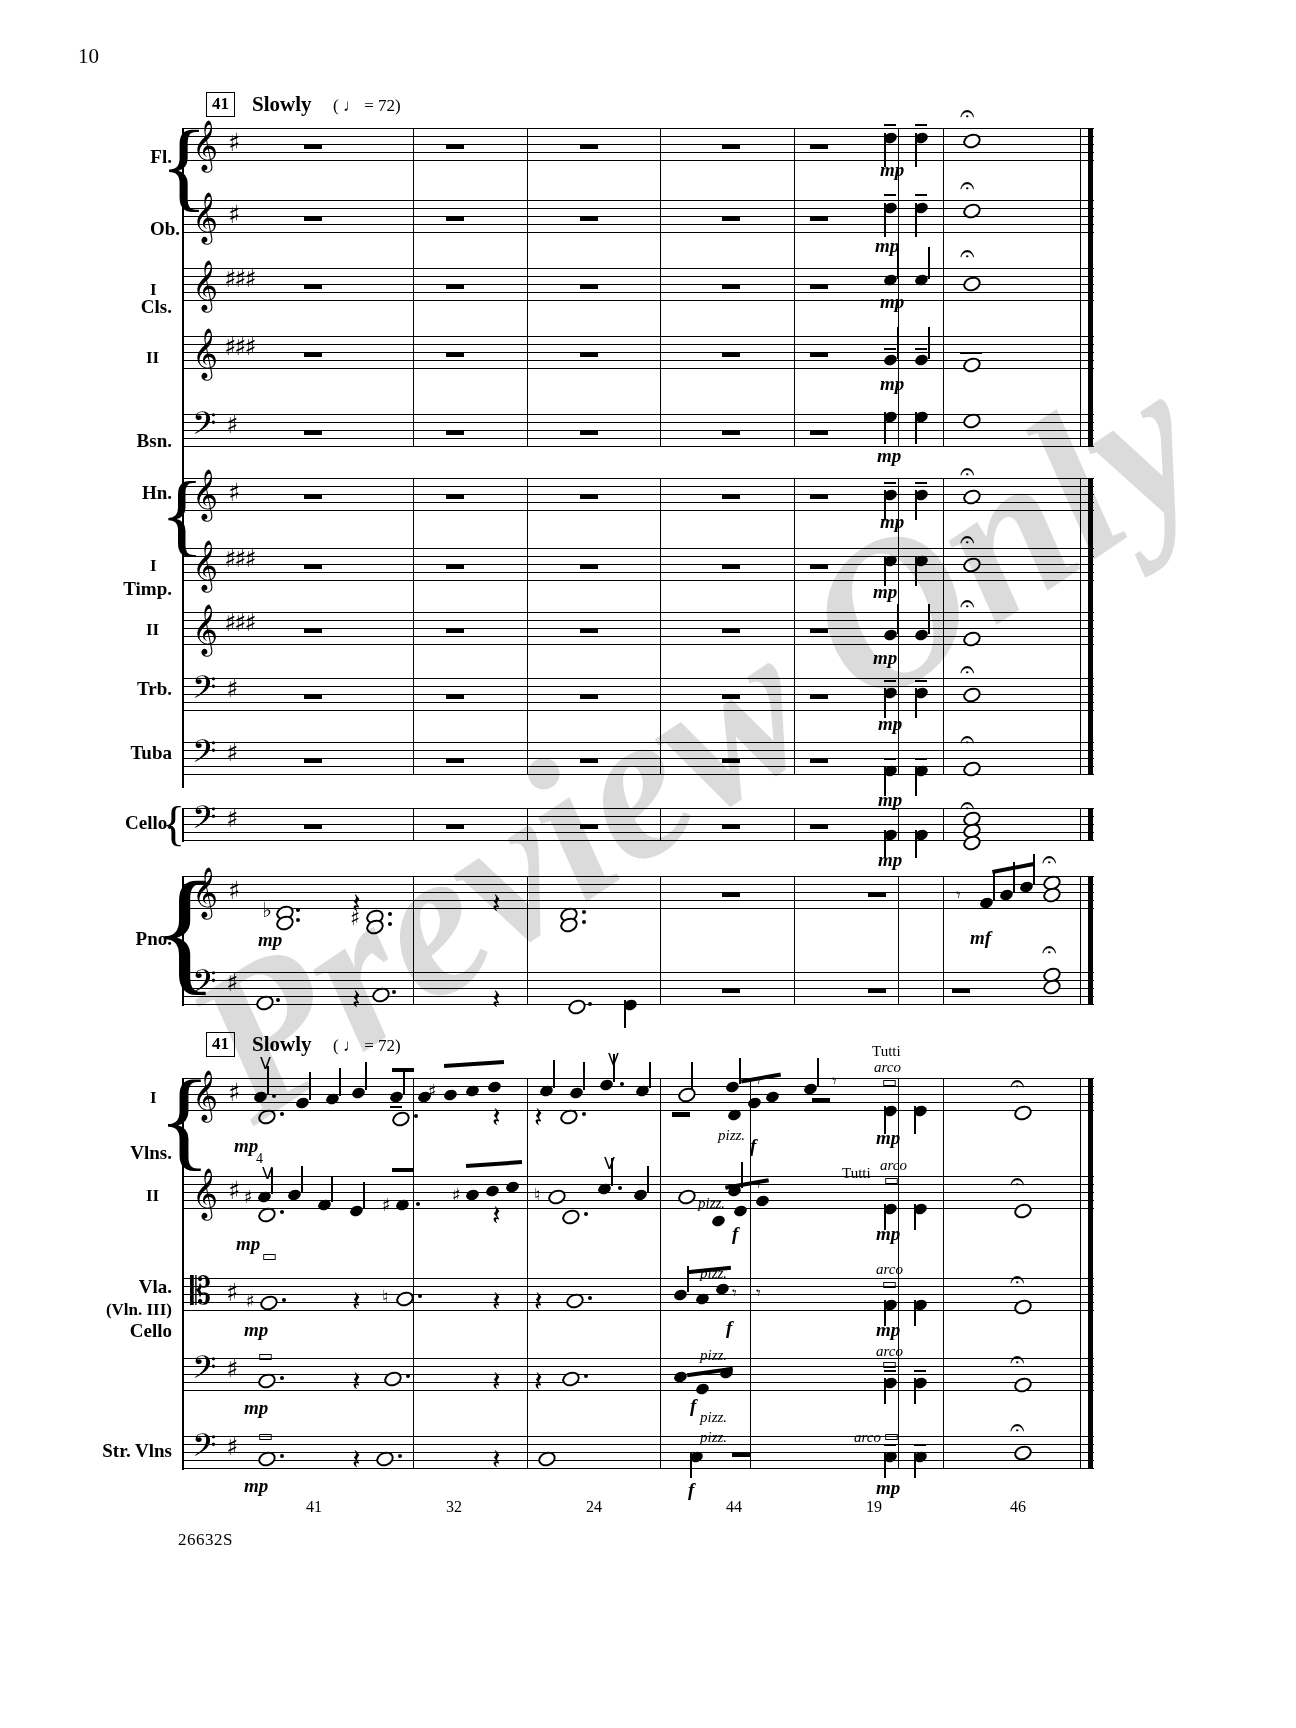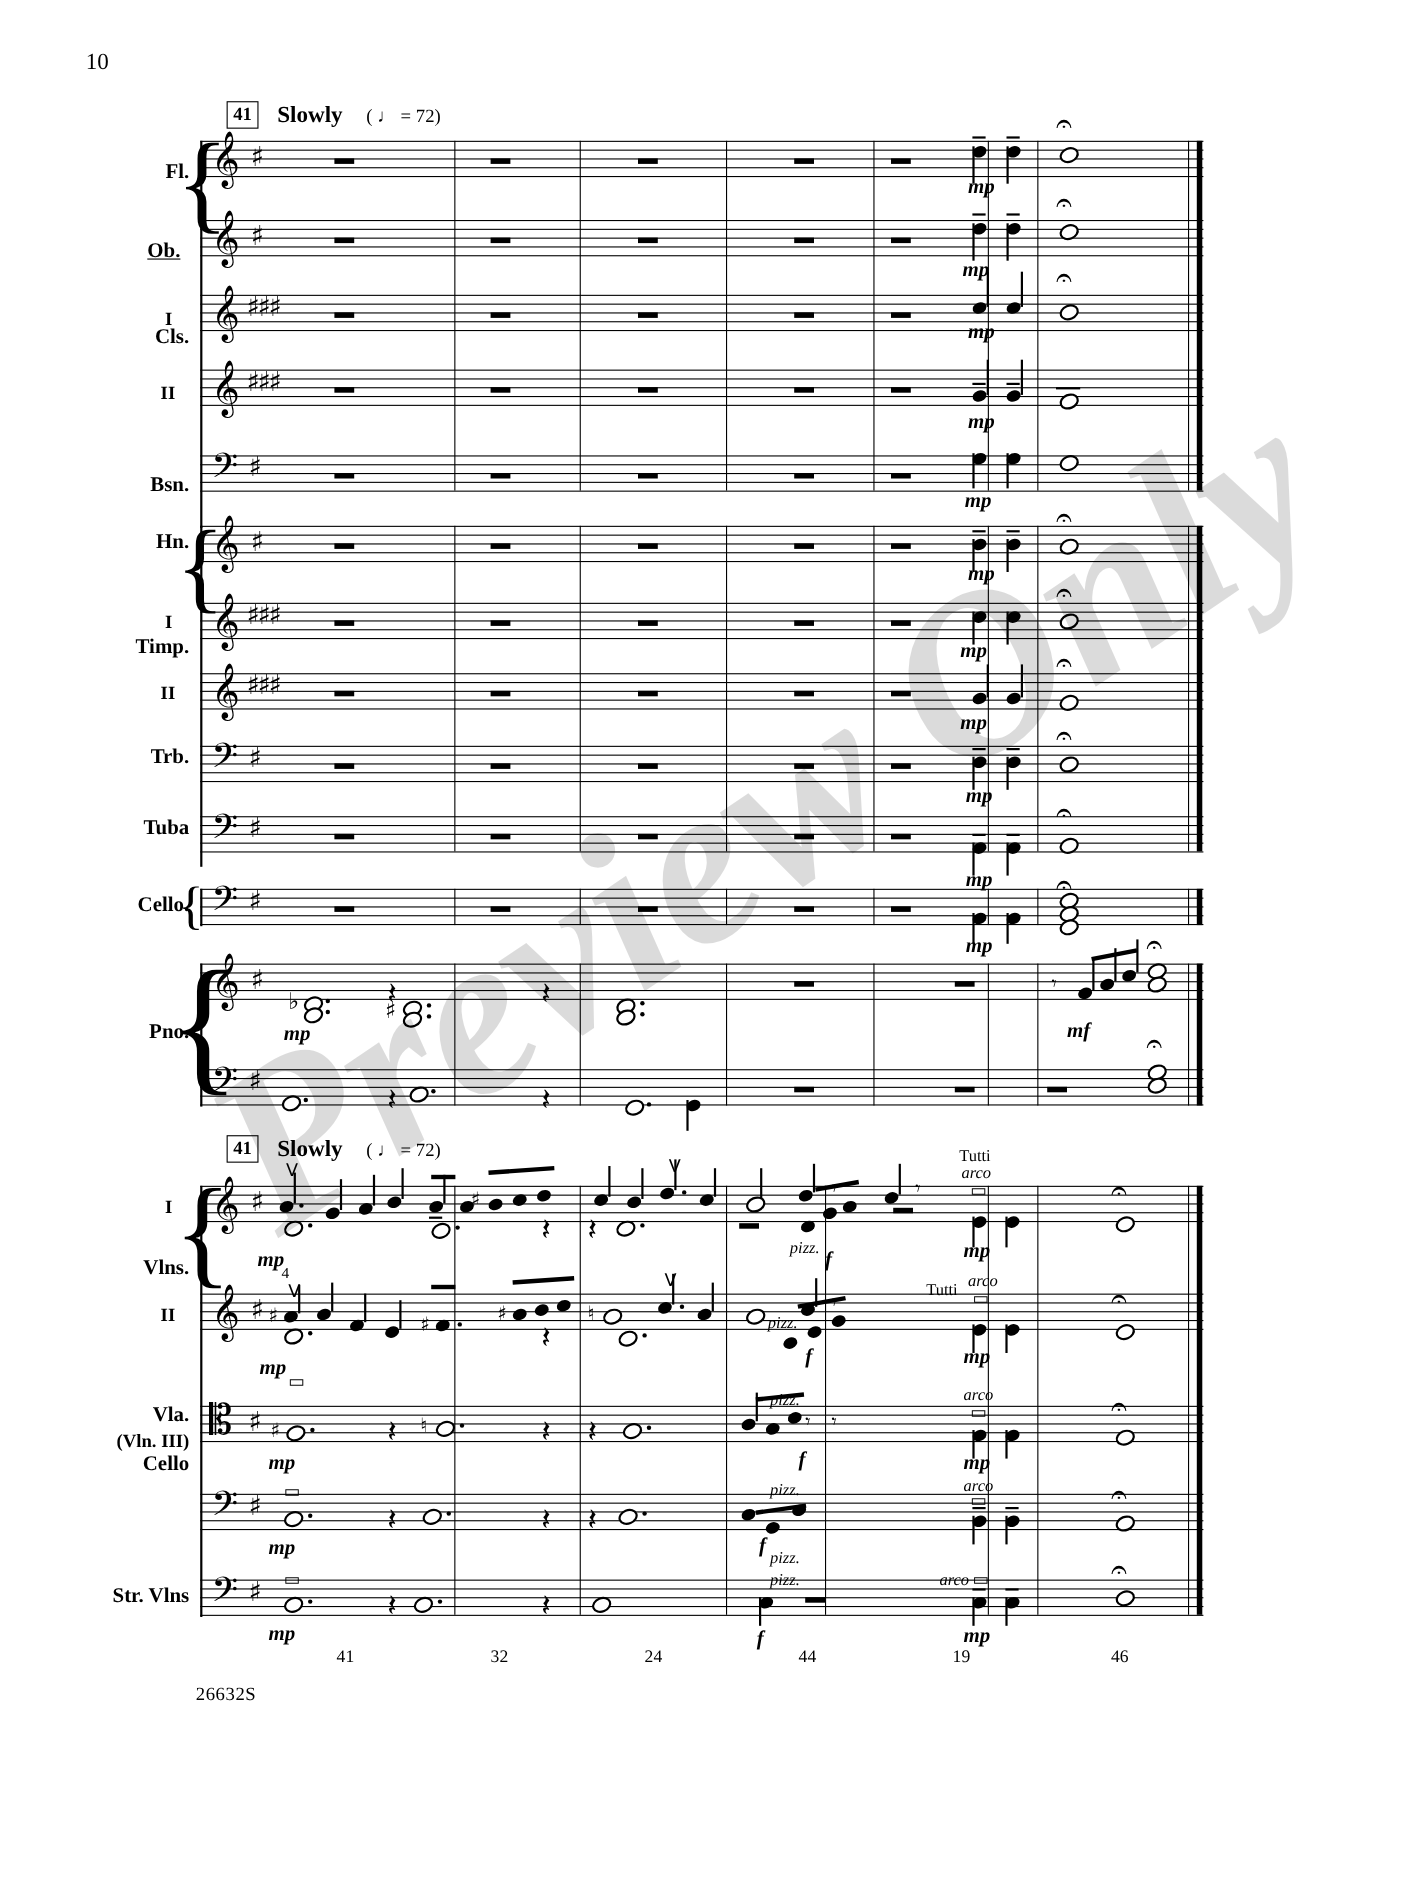--- a/index.html
+++ b/index.html
@@ -285,21 +285,21 @@
   <div class="glyph clef-g" style="left:192px; top:123px;">𝄞</div>
   <div class="glyph keysig" style="left:228px; top:130px;">♯</div>
 
   <div class="stave" style="top:200px;">
     <div class="line"></div>
       <div class="line"></div>
       <div class="line"></div>
       <div class="line"></div>
       <div class="line"></div>
   </div>
-  <div class="inst-label" style="left:72px; top:218px; width:92px;text-decoration:underline;">Ob.</div>
+  <div class="inst-label" style="left:88px; top:218px; width:92px;">Ob.</div>
   <div class="glyph clef-g" style="left:192px; top:195px;">𝄞</div>
   <div class="glyph keysig" style="left:228px; top:202px;">♯</div>
 
   <div class="stave" style="top:268px;">
     <div class="line"></div>
       <div class="line"></div>
       <div class="line"></div>
       <div class="line"></div>
       <div class="line"></div>
   </div>

